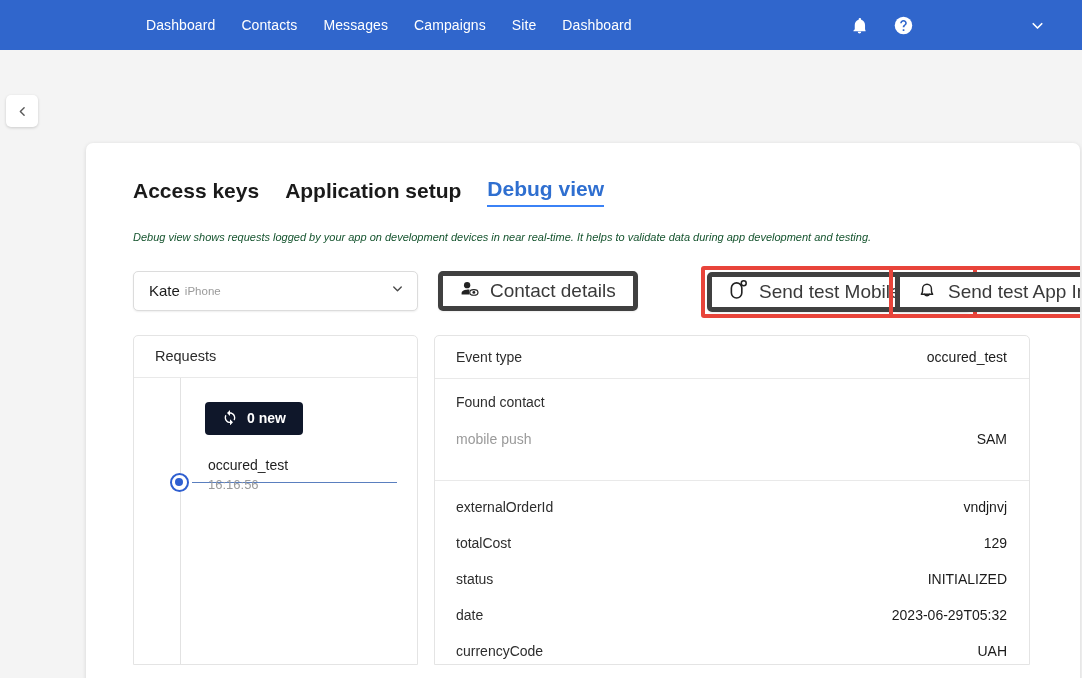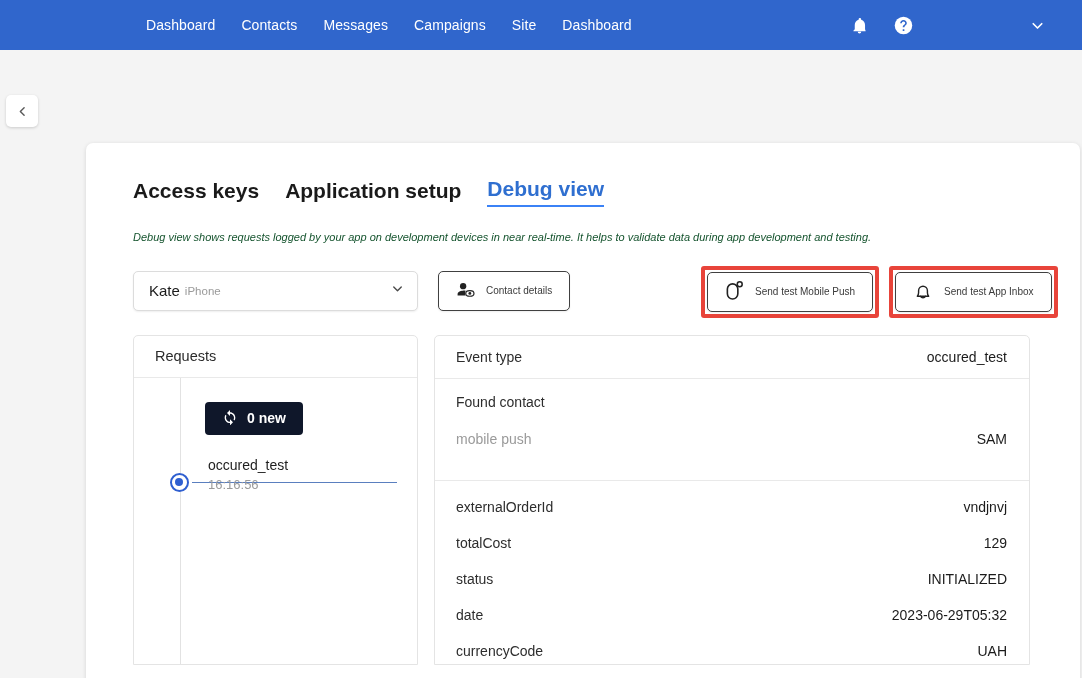--- a/index.html
+++ b/index.html
@@ -121,28 +121,28 @@
     padding: 0 12px 0 15px;
     cursor: pointer;
   }
   .select-name { font-size: 15px; color: #1b1b1b; }
   .select-sub  { font-size: 11.5px; color: #9a9a9a; margin-left: 5px; }
   .select-chev { margin-left: auto; }
 
   .btn {
     height: 40px;
     background: #fff;
-    border: 1px solid #404040;
+    border: 5px solid #404040;
     border-radius: 5px;
     box-shadow: 0 1px 2px rgba(0,0,0,.07);
     display: flex;
     align-items: center;
     gap: 11px;
     padding: 0 17px;
-    font-size: 10px;
+    font-size: 19px;
     color: #3a3a3a;
     cursor: pointer;
     white-space: nowrap;
   }
   .btn-contact { position: absolute; left: 305px; top: 0; }
 
   .hl {
     position: absolute;
     border: 4px solid #e8443a;
     border-radius: 3px;

